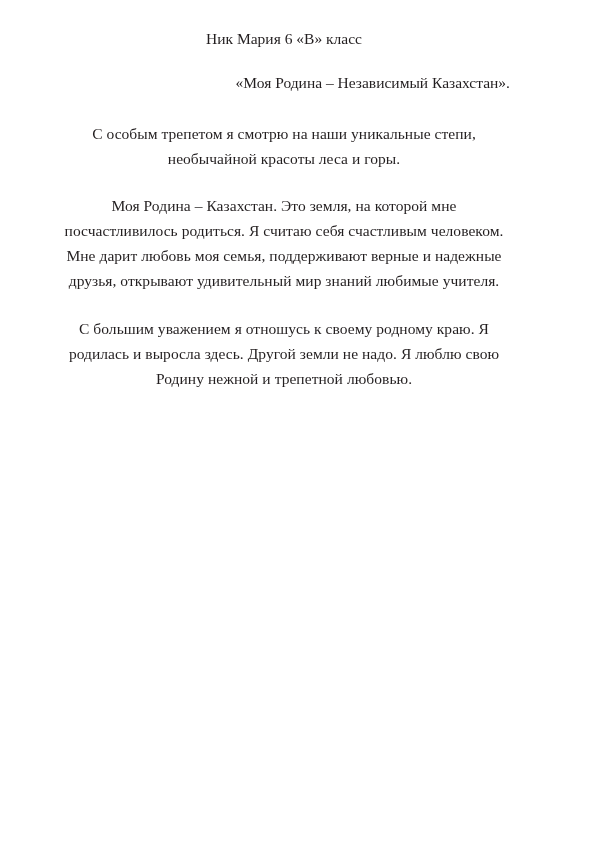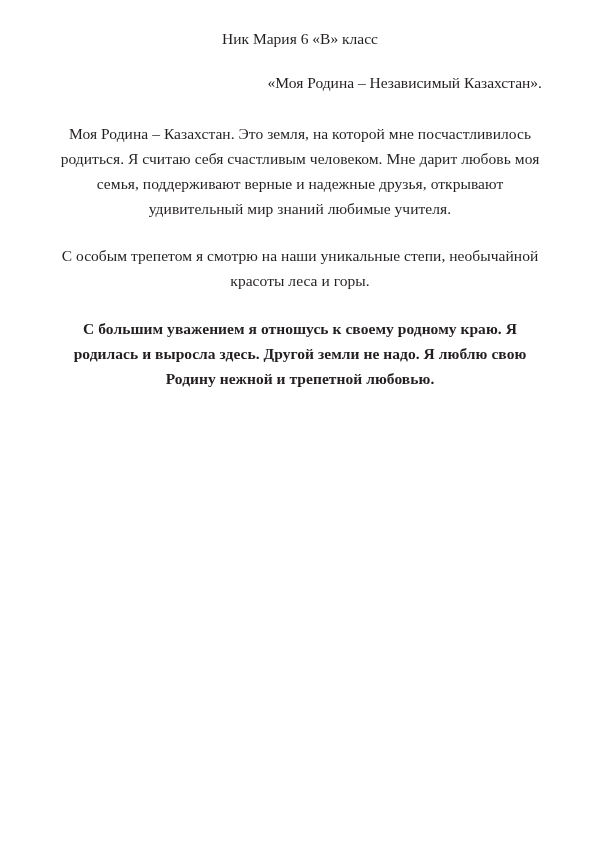--- a/index.html
+++ b/index.html
@@ -11,21 +11,21 @@
     height: 850px;
     background: #ffffff;
     font-family: "Liberation Serif", serif;
     color: #231f20;
     overflow: hidden;
   }
   .page {
     width: 600px;
     height: 850px;
     box-sizing: border-box;
-    padding: 28px 58px 0 58px;
+    padding: 28px 90px 0 58px;
     background: #ffffff;
   }
   .doc-title {
     text-align: center;
     font-size: 15.5px;
     line-height: 1.45;
     margin: 0 0 22px 0;
     font-weight: normal;
   }
   .doc-subtitle {
@@ -38,31 +38,30 @@
   p.body-par {
     text-align: center;
     font-size: 15.5px;
     line-height: 1.62;
     margin: 0 0 22px 0;
     text-indent: 0;
     letter-spacing: 0.05px;
   }
   p.body-par:last-child {
     margin-bottom: 12px;
-    font-weight: bold;
   }
 </style>
 </head>
 <body>
 
 <div class="page">
 
   <h1 class="doc-title">Ник Мария 6 «В» класс</h1>
 
   <h2 class="doc-subtitle">«Моя Родина – Независимый Казахстан».</h2>
 
+  <p class="body-par">С особым трепетом я смотрю на наши уникальные степи, необычайной красоты леса и горы.</p>
+
   <p class="body-par">Моя Родина – Казахстан. Это земля, на которой мне посчастливилось родиться. Я считаю себя счастливым человеком. Мне дарит любовь моя семья, поддерживают верные и надежные друзья, открывают удивительный мир знаний любимые учителя.</p>
-
-  <p class="body-par">С особым трепетом я смотрю на наши уникальные степи, необычайной красоты леса и горы.</p>
 
   <p class="body-par">С большим уважением я отношусь к своему родному краю. Я родилась и выросла здесь. Другой земли не надо. Я люблю свою Родину нежной и трепетной любовью.</p>
 
 </div>
 
 </body></html>

